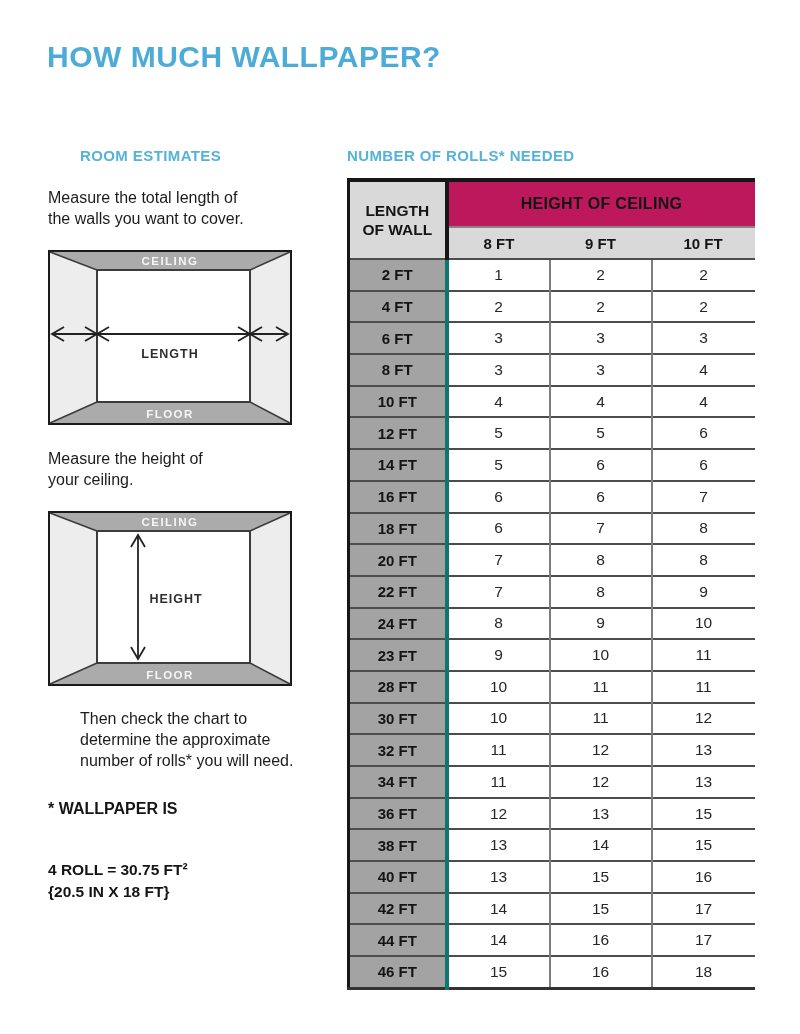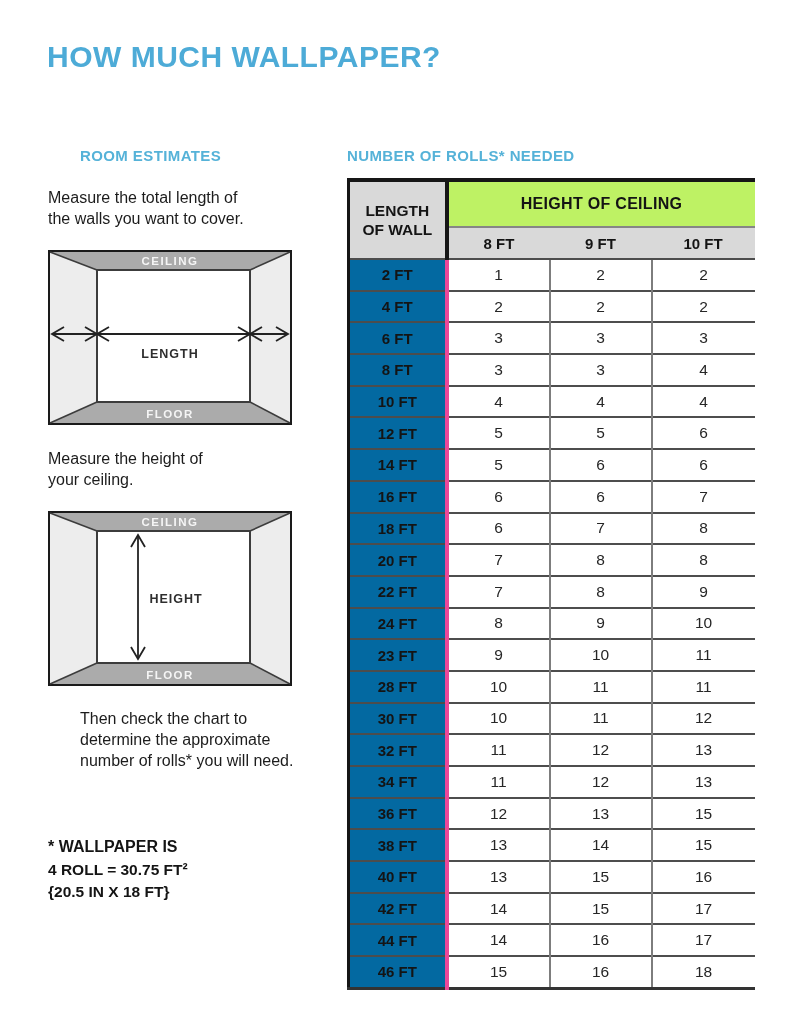--- a/index.html
+++ b/index.html
@@ -27,21 +27,21 @@
 
   .para {
     left: 48px; width: 300px;
     font-size: 16px; line-height: 1.32;
     white-space: pre-line; color: #1c1c1c;
   }
   .para1 { top: 187px; }
   .para2 { top: 448px; }
   .para3 { top: 708px; margin-left: 32px; }
 
-  .footnote { left: 48px; top: 799px; font-size: 16px; font-weight: bold; line-height: 1.3; color: #141414; margin-top: 38px; }
+  .footnote { left: 48px; top: 799px; font-size: 16px; font-weight: bold; line-height: 1.3; color: #141414; }
   .footnote .line2 { margin-left: 10px; }
   .rollsize  { left: 48px; top: 859px; font-size: 15.5px; font-weight: bold; line-height: 1.4; color: #141414; }
 
   .diagram { left: 48px; width: 277px; height: 175px; }
   .diagram1 { top: 250px; }
   .diagram2 { top: 511px; }
   .diagram svg { display: block; }
 
   .tablewrap { left: 347px; top: 178px; }
   table.rolls {
@@ -54,33 +54,33 @@
   table.rolls th, table.rolls td { padding: 0; text-align: center; vertical-align: middle; }
 
   .len-head {
     width: 98px; background: #d9d9d9;
     border-right: 4px solid #161616;
     border-bottom: 2px solid #4d4d4d;
     font-size: 15.5px; font-weight: bold; color: #141414;
     line-height: 1.25; white-space: pre-line;
   }
   .group-head {
-    background: #bef264; height: 44px;
+    background: #be185d; height: 44px;
     border-bottom: 2px solid #868686;
     font-size: 16px; font-weight: bold; color: #141414;
     letter-spacing: 0.3px;
   }
   .sub-head {
     background: #d9d9d9; height: 30px;
     border-bottom: 2px solid #4d4d4d;
     font-size: 15px; font-weight: bold; color: #141414;
   }
   .len-cell {
-    background: #0369a1;
-    border-right: 4px solid #ec4899;
+    background: #a3a3a3;
+    border-right: 4px solid #0f766e;
     border-top: 2px solid #4d4d4d;
     height: 29.7px;
     font-size: 15px; font-weight: bold; color: #141414;
   }
   .val-cell {
     background: #ffffff;
     border-top: 2px solid #4d4d4d;
     border-left: 2px solid #7d7d7d;
     font-size: 15.5px; color: #262626;
   }

